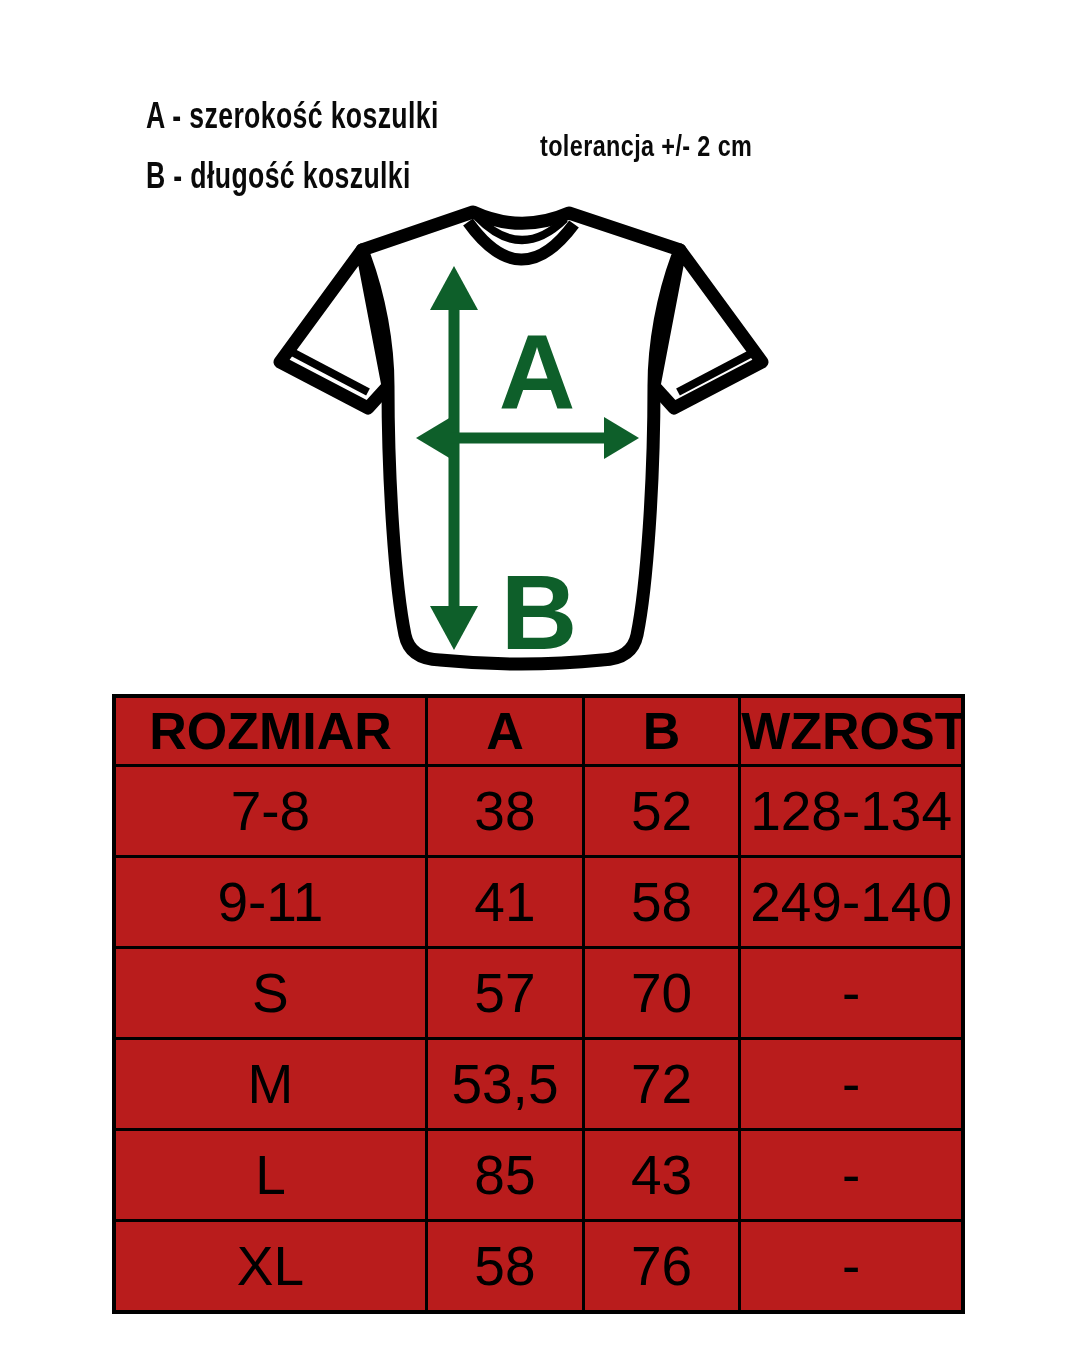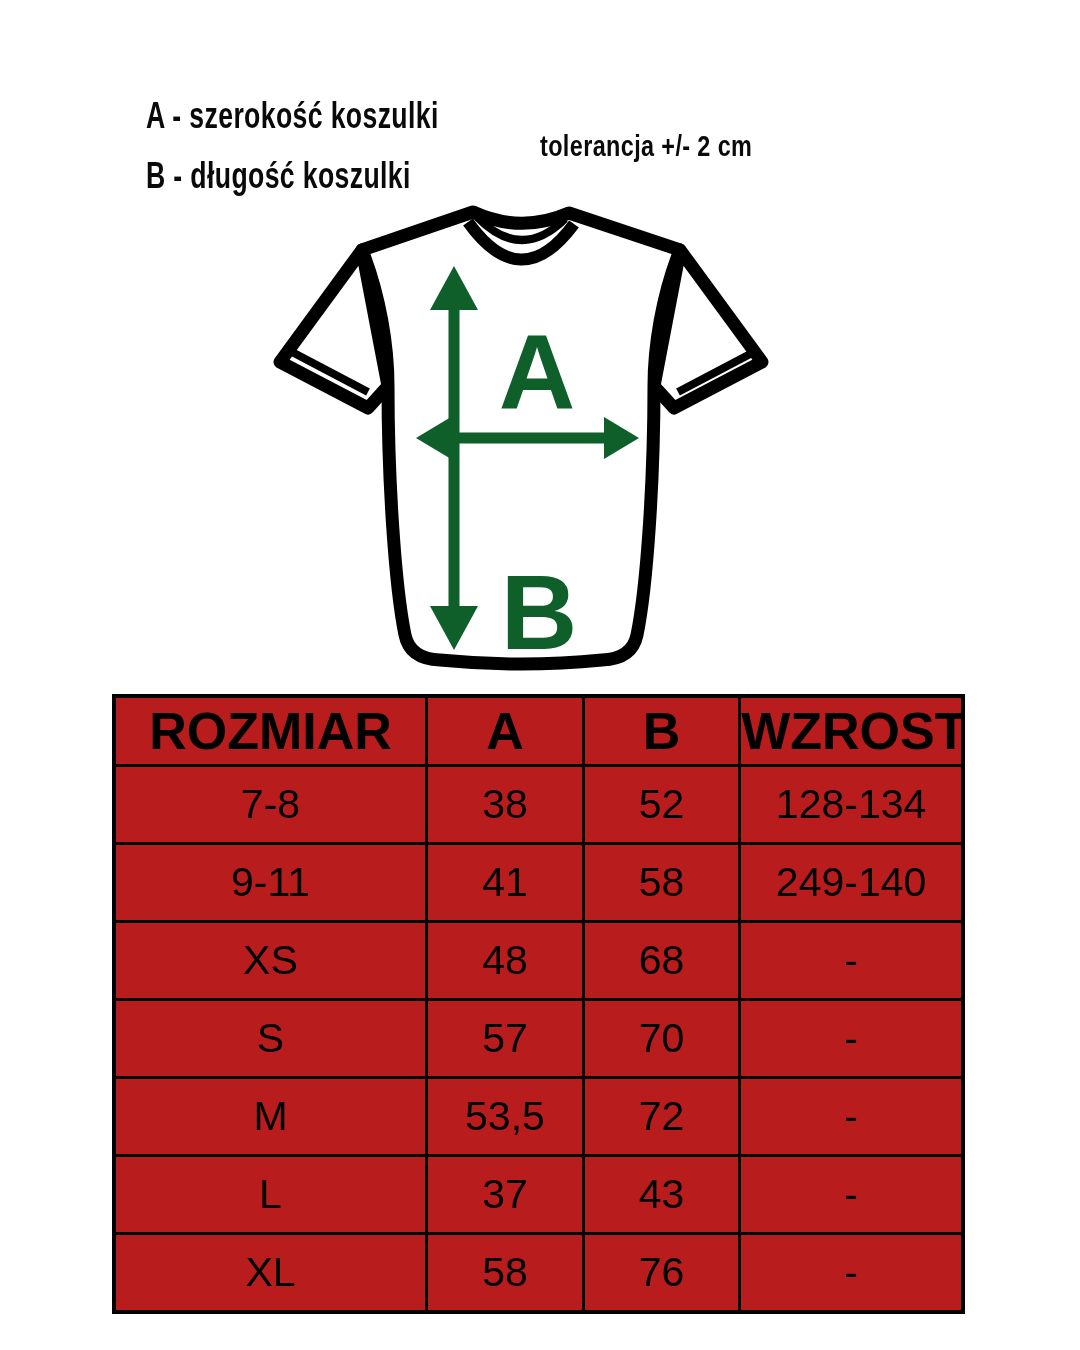--- a/index.html
+++ b/index.html
@@ -31,21 +31,21 @@
     position:absolute;left:112px;top:678px;width:853px;height:620px;
     border-collapse:collapse;table-layout:fixed;background:#b91c1c;
     border:4px solid #000;
   }
   table.size-table th,
   table.size-table td{
     border:3px solid #000;text-align:center;vertical-align:middle;
     padding:0;color:#000;overflow:hidden;white-space:nowrap;
   }
   table.size-table th{font-size:52px;font-weight:700;height:66px;}
-  table.size-table td{font-size:41px;font-weight:400;}
+  table.size-table td{font-size:55px;font-weight:400;}
 </style>
 </head>
 <body>
 
 <div class="page">
 
   <div class="legend">
     <div>A - szerokość koszulki</div>
     <div>B - długość koszulki</div>
   </div>
@@ -118,40 +118,34 @@
           <td>52</td>
           <td>128-134</td>
         </tr>
         <tr>
           <td>9-11</td>
           <td>41</td>
           <td>58</td>
           <td>249-140</td>
         </tr>
         <tr>
-          <td>XS</td>
-          <td>48</td>
-          <td>68</td>
-          <td>-</td>
-        </tr>
-        <tr>
           <td>S</td>
           <td>57</td>
           <td>70</td>
           <td>-</td>
         </tr>
         <tr>
           <td>M</td>
           <td>53,5</td>
           <td>72</td>
           <td>-</td>
         </tr>
         <tr>
           <td>L</td>
-          <td>37</td>
+          <td>85</td>
           <td>43</td>
           <td>-</td>
         </tr>
         <tr>
           <td>XL</td>
           <td>58</td>
           <td>76</td>
           <td>-</td>
         </tr>
       </tbody>

